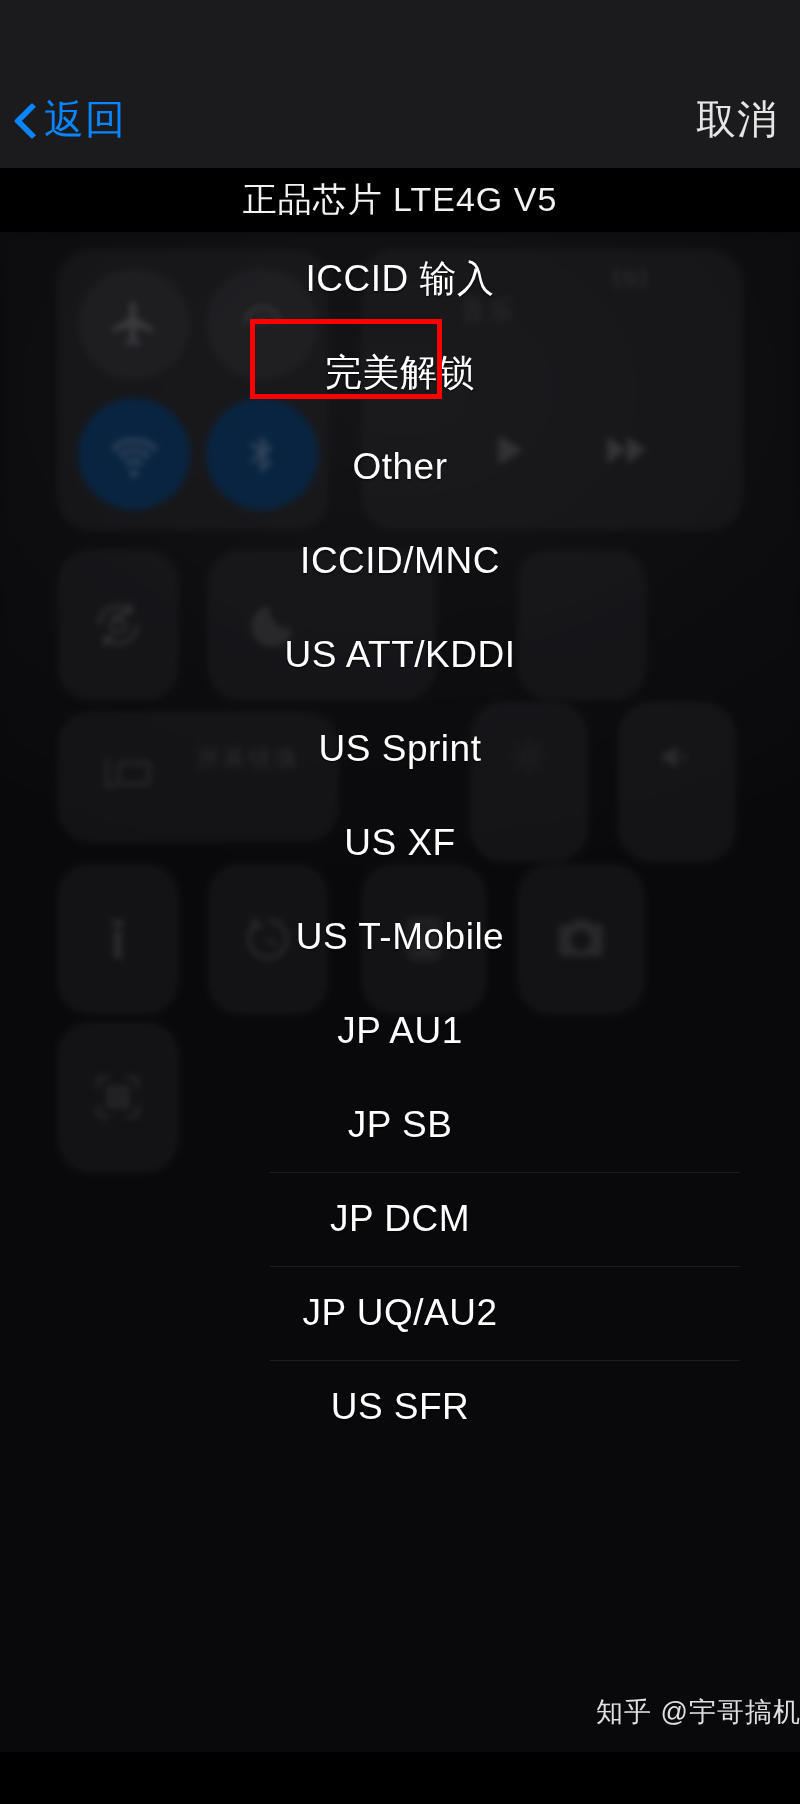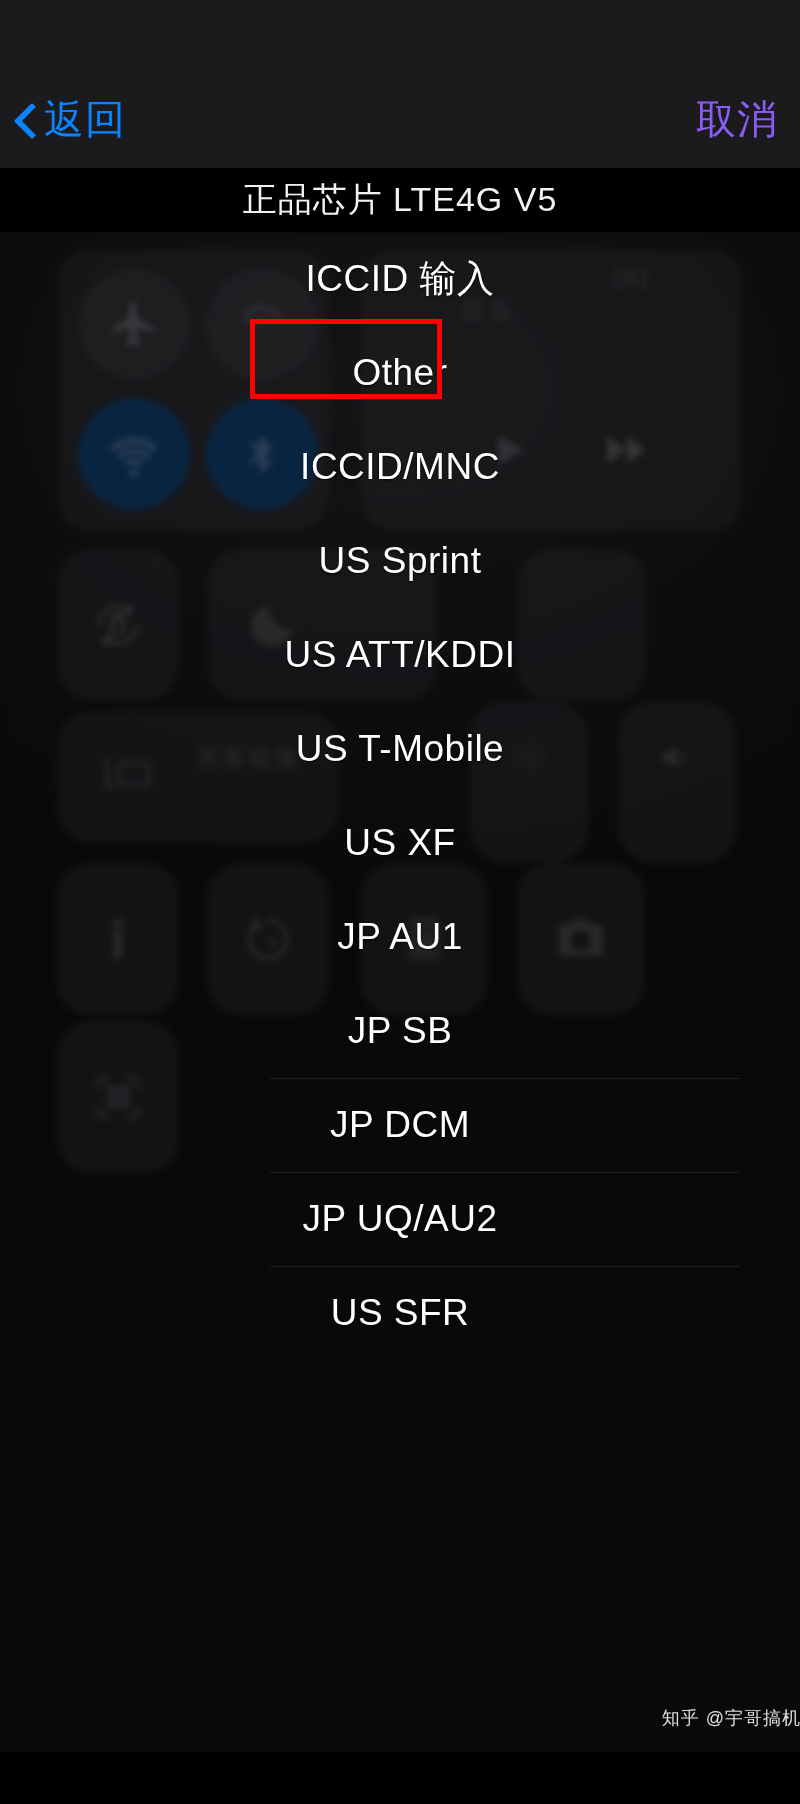--- a/index.html
+++ b/index.html
@@ -180,21 +180,21 @@
     box-sizing: border-box;
     pointer-events: none;
   }
 
   
   #watermark {
     position: absolute;
     right: 24px;
     bottom: 22px;
     color: #e9e9ec;
-    font-size: 18px;
+    font-size: 27px;
     letter-spacing: 1px;
     opacity: 0.96;
   }
 </style>
 </head>
 <body>
 
 <div id="screen">
 
   <div id="backdrop">
@@ -333,48 +333,51 @@
     </div>
   </div>
 
   <div id="veil"></div>
 
   <div id="navbar">
     <div id="back-button" style="color: rgb(10, 132, 255);">
       <span id="back-chevron" style="--c: #0a84ff;"></span>
       <span>返回</span>
     </div>
-    <div id="cancel-button" style="color: #8b5cf6;">取消</div>
+    <div id="cancel-button" style="color: #e5e5e5;">取消</div>
   </div>
 
   <div id="titlebar" style="background: rgb(0, 0, 0);">
     <div id="titlebar-text" style="color: rgb(242, 242, 244);">正品芯片 LTE4G V5</div>
   </div>
 
   <div id="option-list">
       <div class="option-row">
         <div class="option-label">ICCID 输入</div>
       </div>
       <div class="option-row">
+        <div class="option-label">完美解锁</div>
+      </div>
+      <div class="option-row">
         <div class="option-label">Other</div>
       </div>
       <div class="option-row">
         <div class="option-label">ICCID/MNC</div>
       </div>
       <div class="option-row">
+        <div class="option-label">US ATT/KDDI</div>
+      </div>
+      <div class="option-row">
         <div class="option-label">US Sprint</div>
       </div>
       <div class="option-row">
-        <div class="option-label">US ATT/KDDI</div>
+        <div class="option-label">US XF</div>
       </div>
       <div class="option-row">
         <div class="option-label">US T-Mobile</div>
-      </div>
-      <div class="option-row">
-        <div class="option-label">US XF</div>
       </div>
       <div class="option-row">
         <div class="option-label">JP AU1</div>
       </div>
       <div class="option-row">
         <div class="option-label">JP SB</div>
       </div>
       <div class="option-row has-divider">
         <div class="option-label">JP DCM</div>
       </div>

